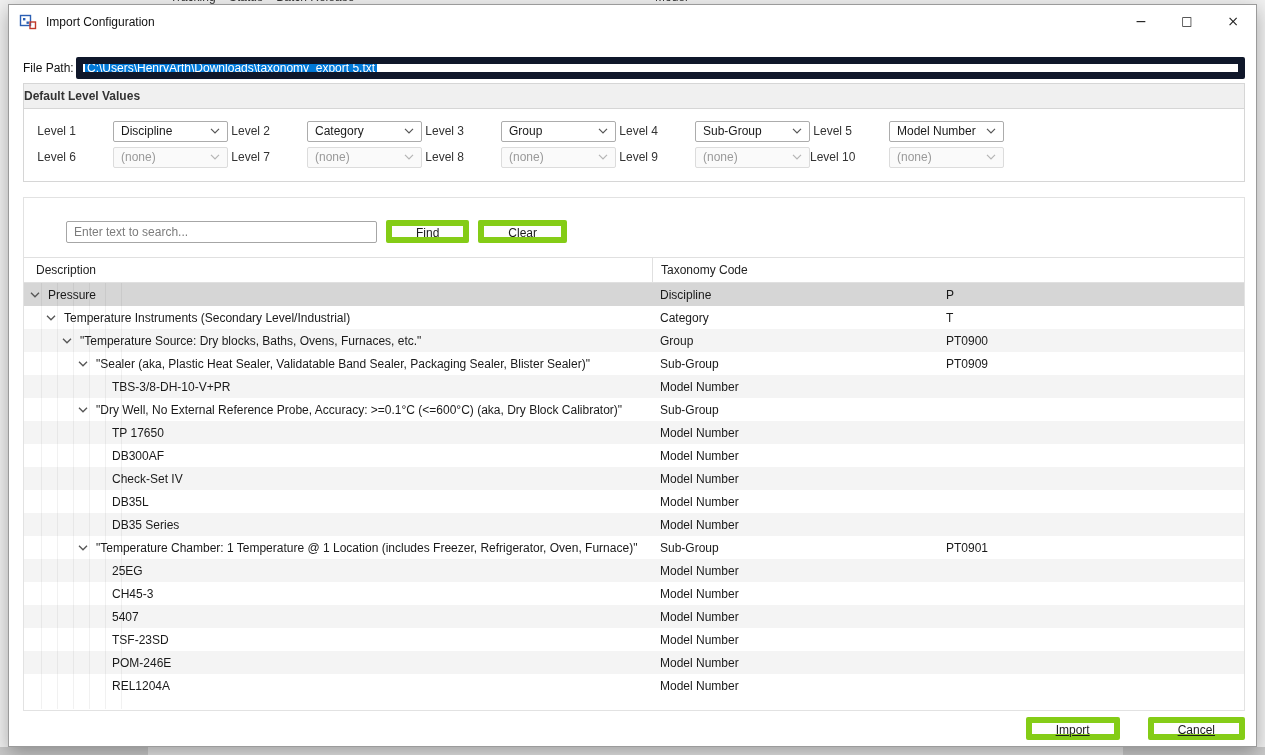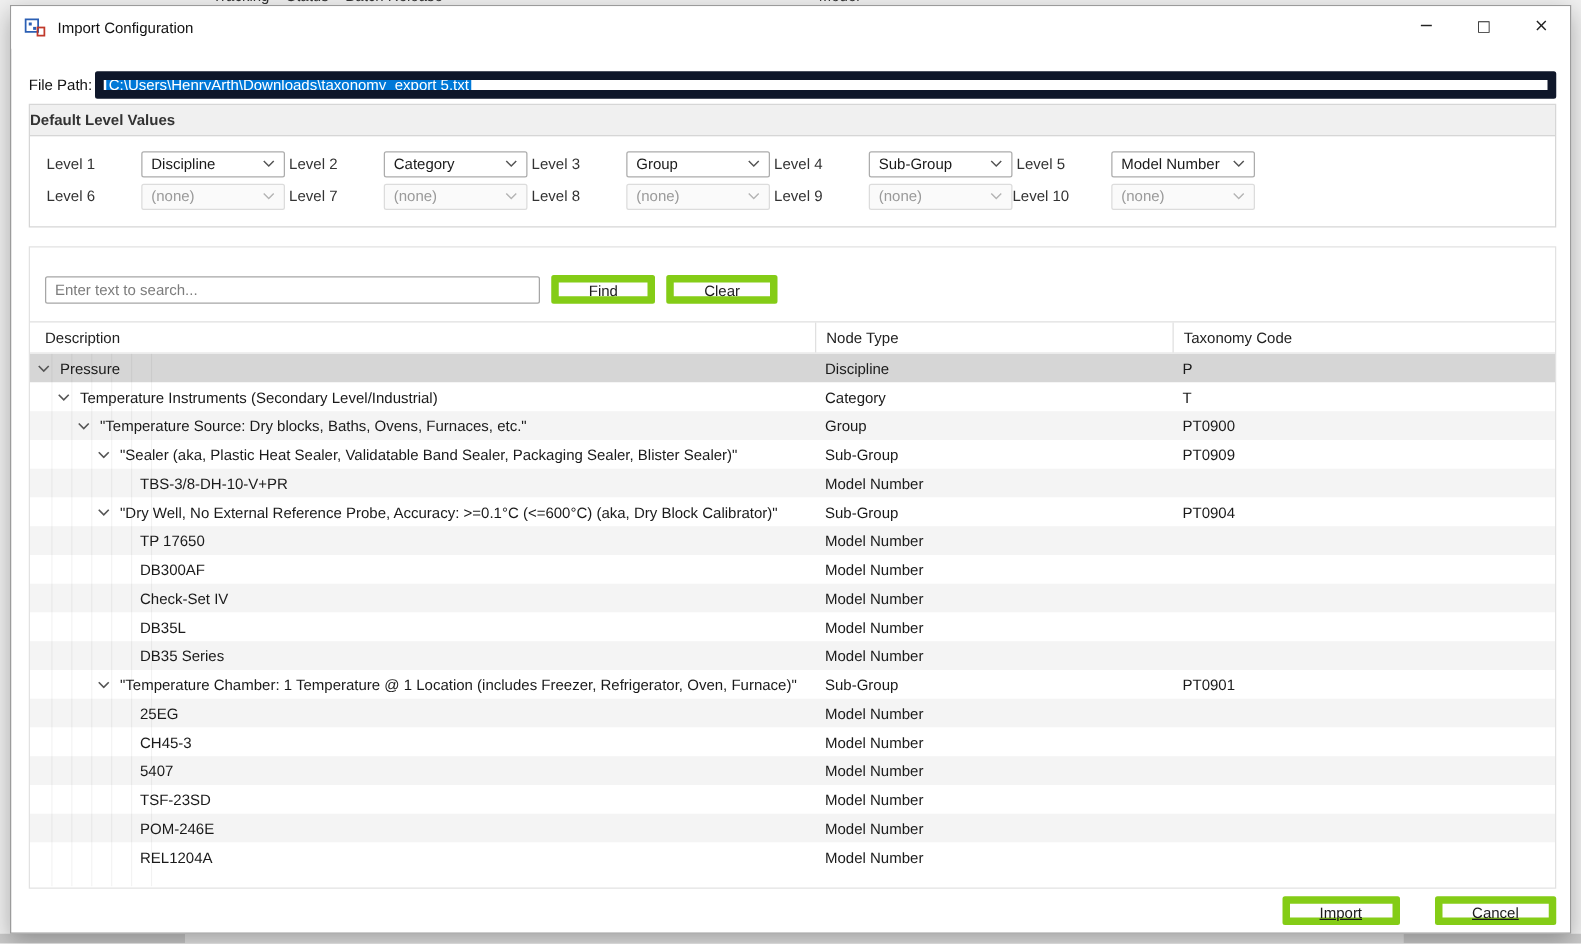--- a/index.html
+++ b/index.html
@@ -54,22 +54,22 @@
   .combo { width:147px; height:21px; border:1px solid #acacac; border-radius:2px; background:#fff;
            display:flex; align-items:center; justify-content:space-between; padding:0 7px; cursor:pointer; }
   .combo-value { white-space:nowrap; overflow:hidden; }
   .combo-arrow { display:inline-flex; color:#555; }
   .combo.disabled { background:#fafafa; color:#9a9a9a; border-color:#dcdcdc; cursor:default; }
   .combo.disabled .combo-arrow { color:#b5b5b5; }
 
   
   .panel { position:absolute; top:192px; left:14px; right:11px; height:514px; border:1px solid #e2e2e2; background:#fff; }
   .search-row { position:absolute; top:22px; left:12px; display:flex; align-items:center; }
-  .search-input { width:396px; height:22px; border:1px solid #a6a6a6; border-radius:2px; padding:0 7px;
-                  font-family:inherit; font-size:12px; color:#333; }
+  .search-input { width:311px; height:22px; border:1px solid #a6a6a6; border-radius:2px; padding:0 7px;
+                  font-family:inherit; font-size:12px; color:#333;margin-left:30px; }
   .search-input::placeholder { color:#7c7c7c; }
   .btn { height:23px; min-width:52px; padding:0 24px; border:6px solid #84cc16; border-radius:2px;
          background:#fdfdfd; font-family:inherit; font-size:12px; color:#1a1a1a; cursor:pointer; }
   .search-row .btn { margin-left:9px; }
 
   .thead { position:absolute; top:59px; left:0; right:0; height:26px; border-top:1px solid #e0e0e0;
            border-bottom:1px solid #e0e0e0; display:flex; color:#222; background:#fff; }
   .th { display:flex; align-items:center; }
   .th-desc { width:628px; padding-left:12px; }
   .th-node { width:286px; padding-left:8px; border-left:1px solid #e0e0e0; }
@@ -252,21 +252,20 @@
 
     <div class="panel">
       <div class="search-row">
         <input class="search-input" type="text" placeholder="Enter text to search..." style="">
         <button class="btn">Find</button>
         <button class="btn">Clear</button>
       </div>
 
       <div class="thead">
         <div class="th th-desc">Description</div>
-        <div class="th th-node">Node Type</div>
         <div class="th th-code">Taxonomy Code</div>
       </div>
 
       <div class="tree-body" id="tree-body">
           <div class="trow alt selected">
             <div class="cell cdesc" style="padding-left: 3px;">
               <span class="chev">
                 <svg width="10" height="6" viewBox="0 0 10 6">
                   <polyline points="1,0.8 5,4.8 9,0.8" fill="none" stroke="#555" stroke-width="1.3"></polyline>
                 </svg>
@@ -323,21 +322,20 @@
           <div class="trow">
             <div class="cell cdesc" style="padding-left: 51px;">
               <span class="chev">
                 <svg width="10" height="6" viewBox="0 0 10 6">
                   <polyline points="1,0.8 5,4.8 9,0.8" fill="none" stroke="#555" stroke-width="1.3"></polyline>
                 </svg>
               </span>
               <span class="dtext">"Dry Well, No External Reference Probe, Accuracy: &gt;=0.1°C (&lt;=600°C) (aka, Dry Block Calibrator)"</span>
             </div>
             <div class="cell cnode">Sub-Group</div>
-            <div class="cell ccode">PT0904</div>
           </div>
           <div class="trow alt">
             <div class="cell cdesc" style="padding-left: 67px;">
               <span class="chev"></span>
               <span class="dtext">TP 17650</span>
             </div>
             <div class="cell cnode">Model Number</div>
             <div class="cell ccode"></div>
           </div>
           <div class="trow">

